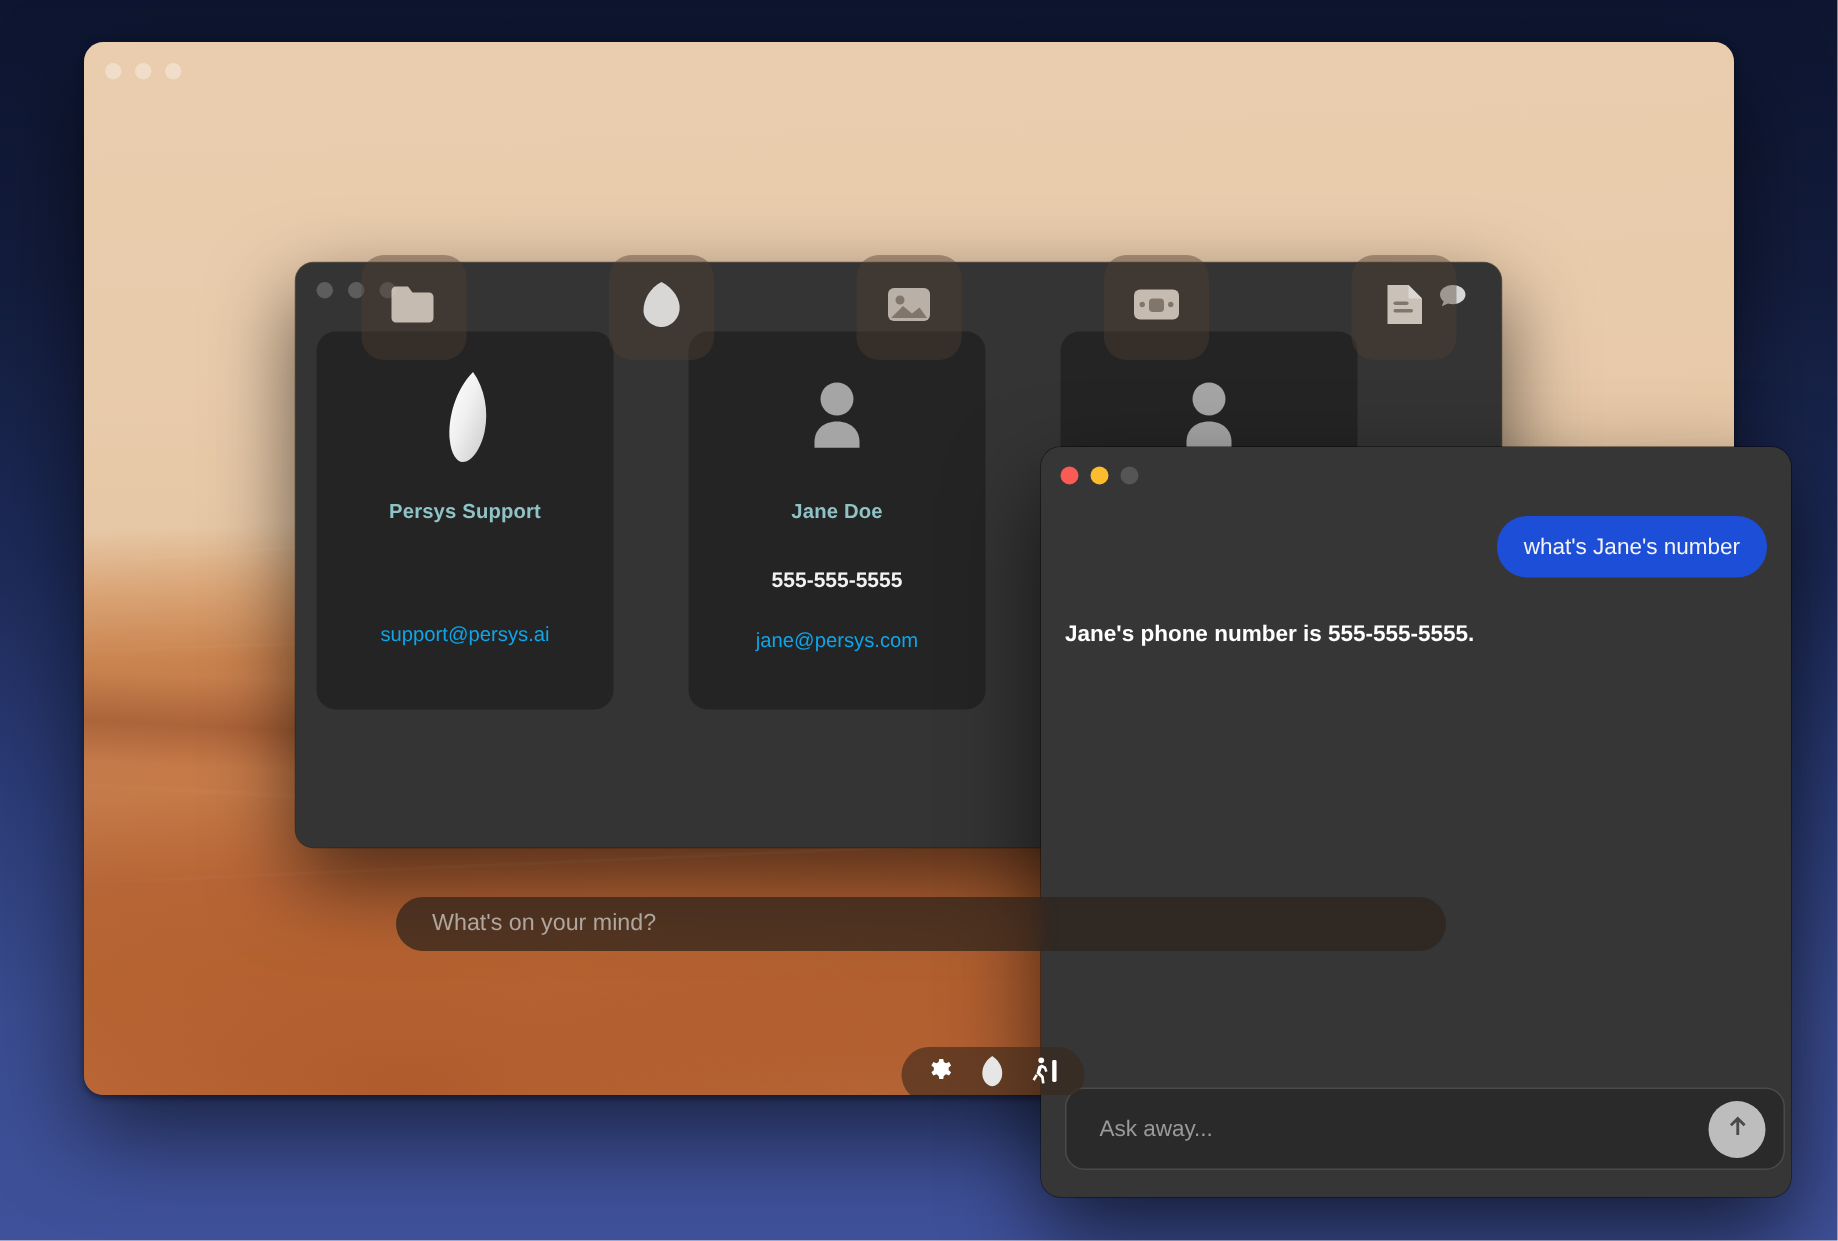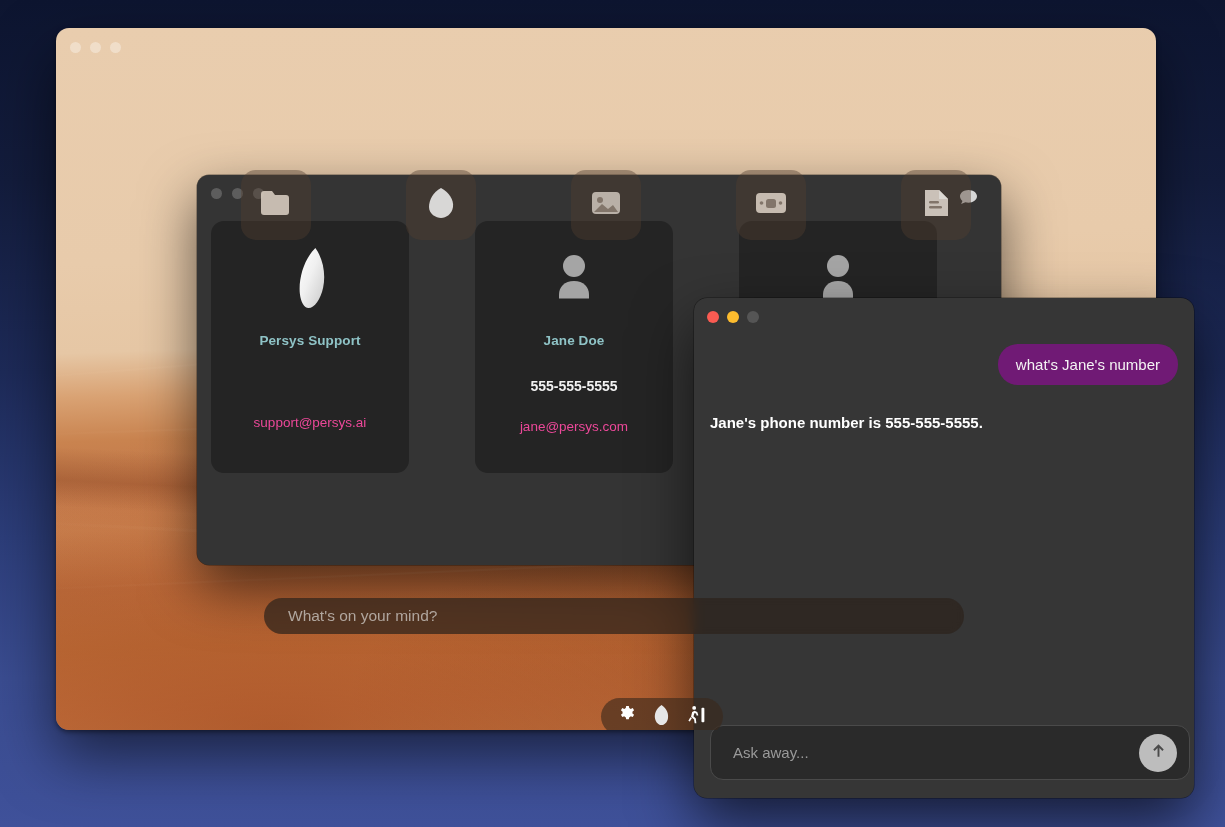--- a/index.html
+++ b/index.html
@@ -129,21 +129,21 @@
     width:11px; height:11px; border-radius:50%;
     background:#5d5d5d;
   }
   .chat-bubble-btn {
     position:absolute; right:22px; top:11px;
     width:22px; height:22px;
     display:flex; align-items:center; justify-content:center;
     cursor:pointer;
   }
   .cards-grid {
-    display:flex; gap:66px;
+    display:flex; gap:50px;
     padding:4px 0 0 14px;
   }
   .contact-card {
     width:198px; height:252px;
     background:#242424;
     border-radius:13px;
     display:flex; flex-direction:column; align-items:center;
     padding-top:26px;
     flex:0 0 auto;
   }
@@ -152,21 +152,21 @@
     margin-top:24px;
     color:#8fc3c6; font-size:13.5px; font-weight:bold;
     letter-spacing:.1px;
   }
   .card-phone {
     margin-top:30px;
     color:#f2f2f2; font-size:14px; font-weight:bold;
   }
   .card-email {
     margin-top:25px;
-    color:#ec4899; font-size:13.5px;
+    color:#0ea5e9; font-size:13.5px;
   }
   .card-spacer { margin-top:25px; height:17px; }
 
   .search-wrap {
     position:absolute; left:0; right:0; bottom:24px;
     display:flex; justify-content:center;
   }
   .search-cards {
     width:500px; height:38px;
     border-radius:19px;
@@ -197,21 +197,21 @@
   .tl-gray   { background:#555555; }
 
   .chat-body {
     flex:1 1 auto;
     padding:6px 16px 0 16px;
     display:flex; flex-direction:column;
     overflow:hidden;
   }
   .msg-row-user { display:flex; justify-content:flex-end; }
   .bubble-user {
-    background:#701a75;
+    background:#1d4ed8;
     color:#f4f4f4; font-size:15px;
     padding:12px 18px;
     border-radius:20px;
     max-width:78%;
   }
   .msg-row-assistant { display:flex; justify-content:flex-start; margin-top:28px; }
   .bubble-assistant {
     color:#ffffff; font-size:15px; font-weight:bold;
     max-width:95%;
     line-height:1.35;

